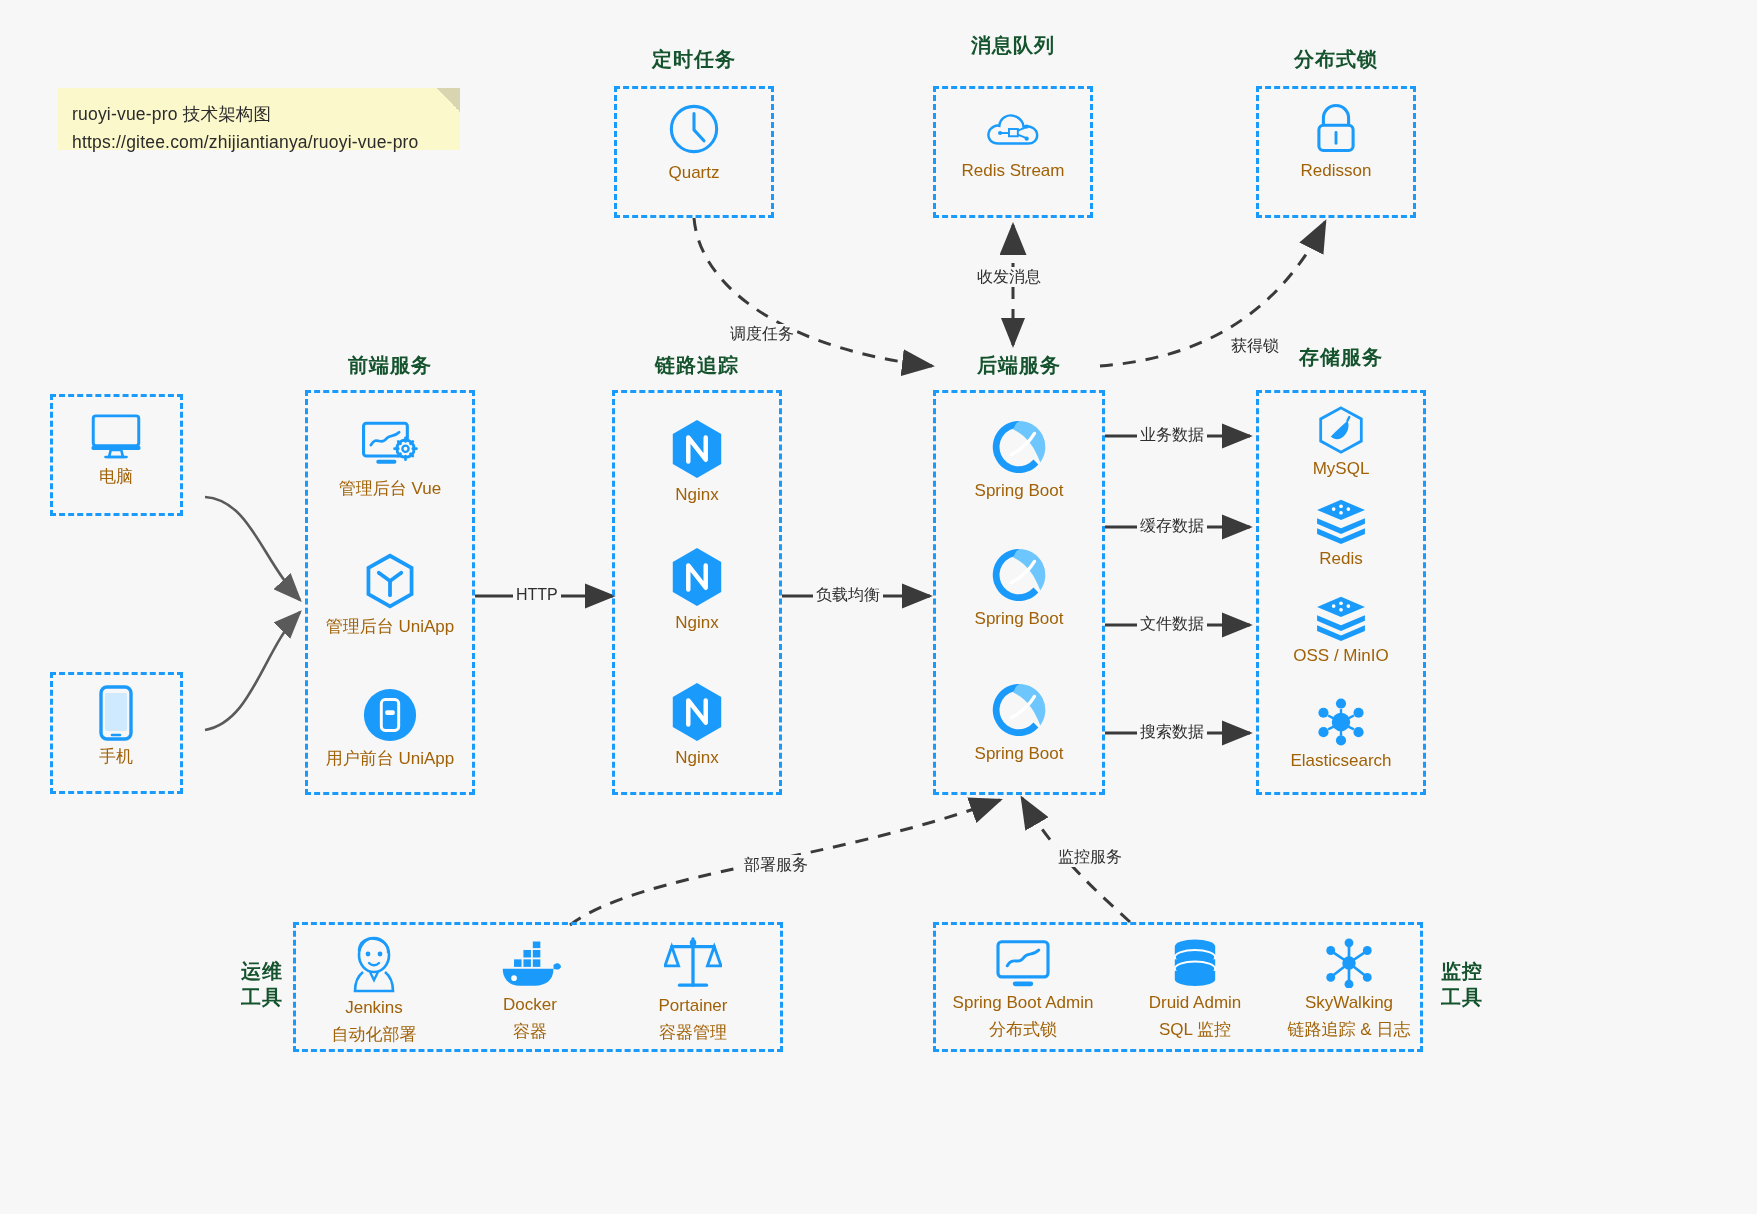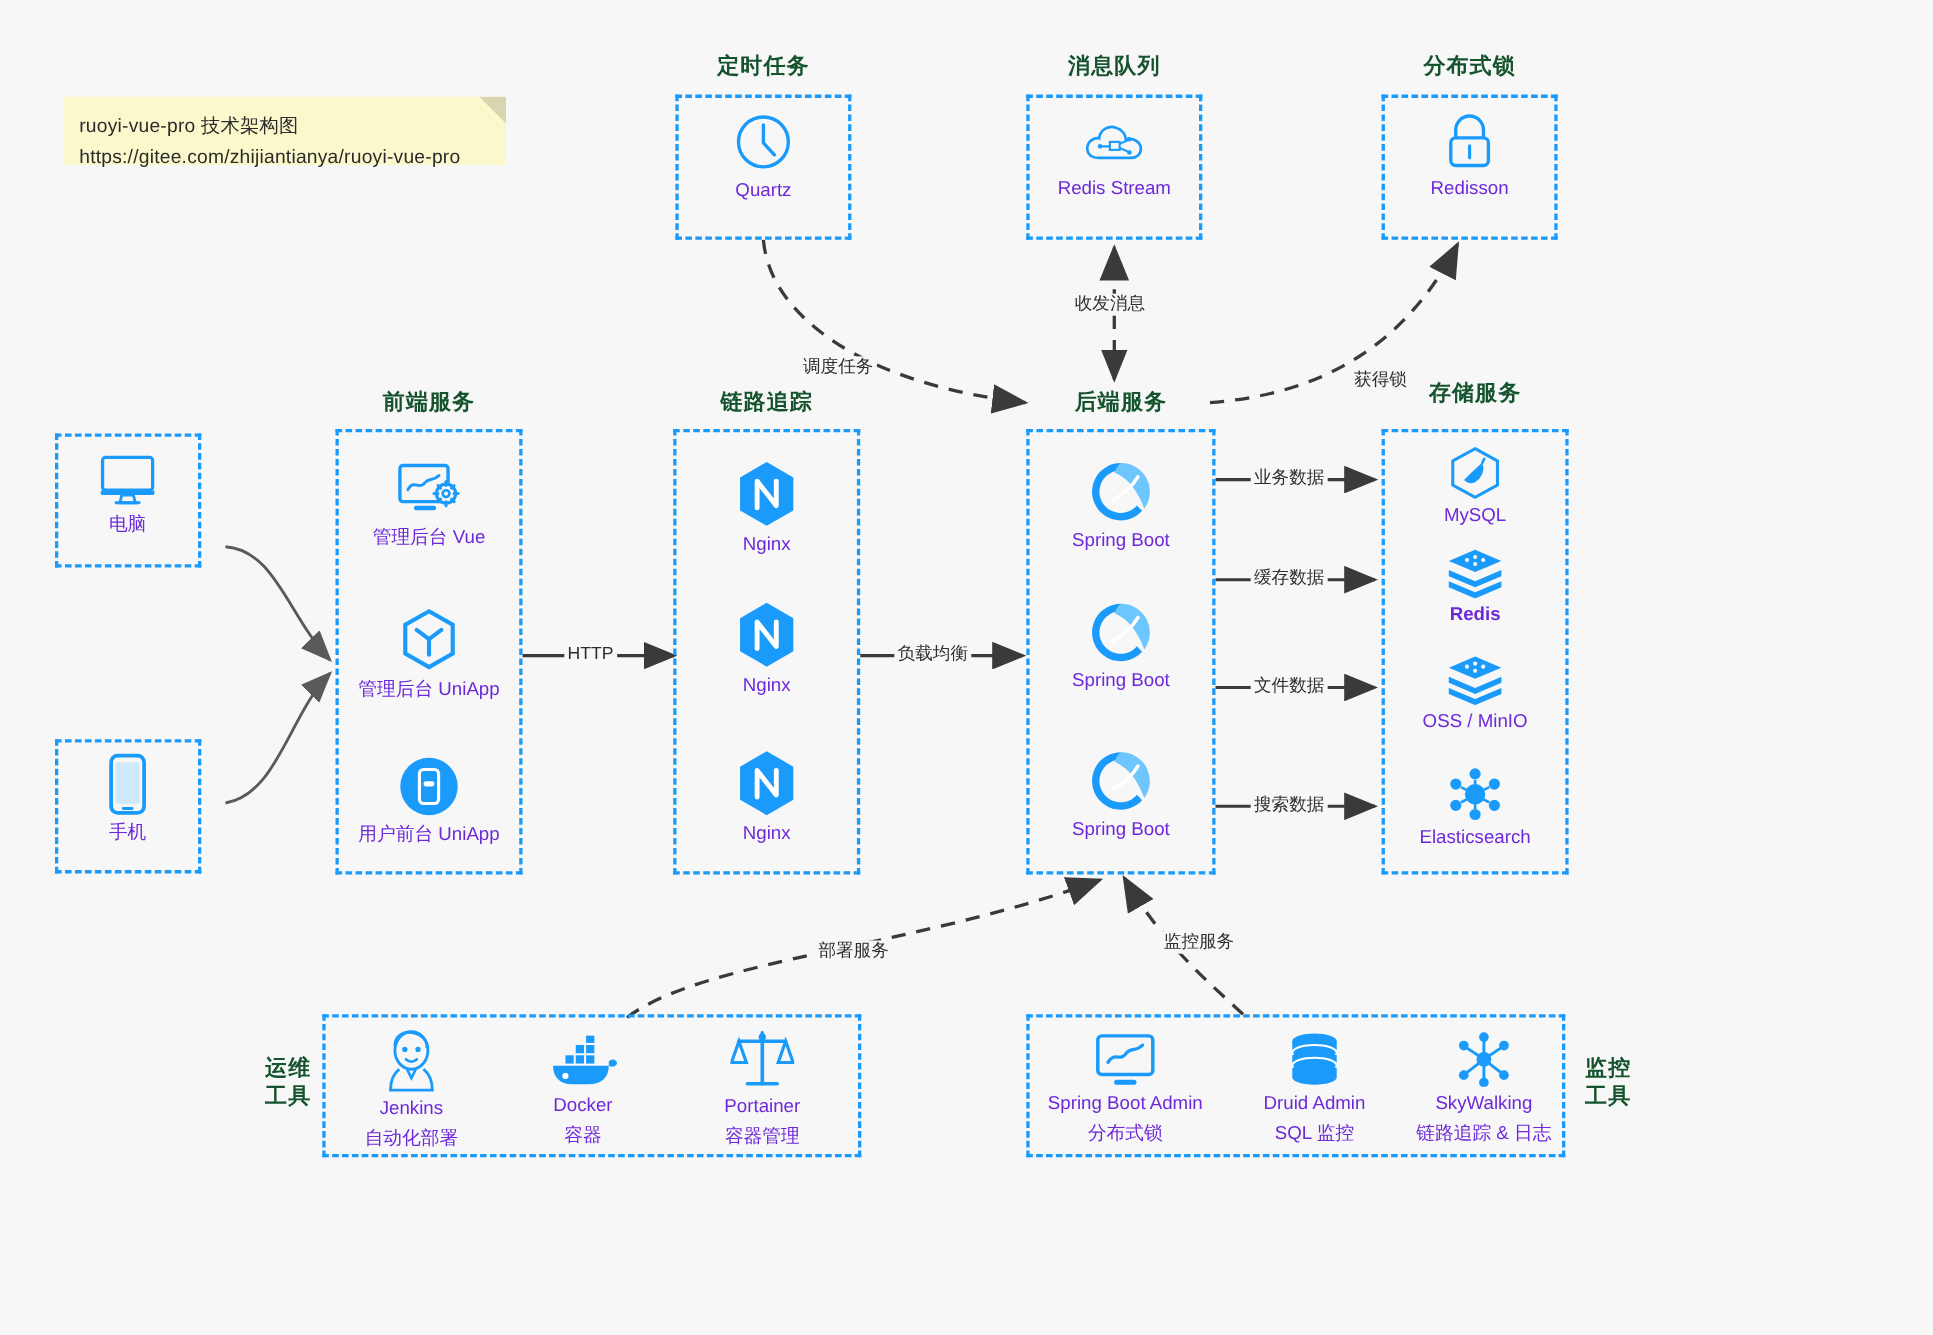--- a/index.html
+++ b/index.html
@@ -34,21 +34,21 @@
   
   .box{
     position:absolute;box-sizing:border-box;
     border:3px dashed #1a9bfc;
     background:transparent;
   }
 
   
   .node{position:absolute;text-align:center;width:160px;}
   .node .cap{
-    font-size:17px;color:#6d28d9;margin-top:4px;white-space:nowrap;
+    font-size:17px;color:#a16207;margin-top:4px;white-space:nowrap;
     line-height:22px;
   }
   .node .cap.two{line-height:23px;}
   .icon{display:block;margin:0 auto;}
 
   
   .elabel{
     position:absolute;font-size:16px;color:#2e2e2e;
     background:#f7f7f7;padding:0 3px;white-space:nowrap;
     line-height:20px;
@@ -120,21 +120,21 @@
   <div class="gtitle" style="left:614px;top:46px;width:160px;">定时任务</div>
   <div class="box" style="left:614px;top:86px;width:160px;height:132px;"></div>
   <div class="node" style="left:614px;top:100px;">
     <svg class="icon" width="58" height="58" viewBox="0 0 64 64">
       <circle cx="32" cy="32" r="25" fill="none" stroke="#1a9bfc" stroke-width="3.4"></circle>
       <path d="M32 15 L32 33 L43 45" fill="none" stroke="#1a9bfc" stroke-width="3.4" stroke-linecap="round" stroke-linejoin="round"></path>
     </svg>
     <div class="cap">Quartz</div>
   </div>
 
-  <div class="gtitle" style="left:933px;top:46px;width:160px;">消息队列</div>
+  <div class="gtitle" style="left:933px;top:32px;width:160px;">消息队列</div>
   <div class="box" style="left:933px;top:86px;width:160px;height:132px;"></div>
   <div class="node" style="left:933px;top:102px;">
     <svg class="icon" width="58" height="54" viewBox="0 0 72 60">
       <path d="M18 48 C8 48 4 41 6 34 C8 27 16 25 19 26 C20 16 30 11 38 14 C45 16 49 22 49 27 C58 25 66 30 66 38 C66 44 61 48 55 48 Z" fill="none" stroke="#1a9bfc" stroke-width="3"></path>
       <g stroke="#1a9bfc" stroke-width="2.4" fill="none">
         <rect x="31" y="30" width="11" height="9"></rect>
         <line x1="42" y1="32" x2="52" y2="28"></line>
         <line x1="42" y1="37" x2="52" y2="41"></line>
         <line x1="31" y1="35" x2="21" y2="35"></line>
       </g>
@@ -279,21 +279,21 @@
 
   <div class="node" style="left:1261px;top:406px;">
     <svg class="icon" width="48" height="48" viewBox="0 0 52 52">
       <path d="M26 2 L48 14 L48 38 L26 50 L4 38 L4 14 Z" fill="none" stroke="#1a9bfc" stroke-width="3"></path>
       <path d="M15 33 C20 28 26 22 33 16 C36 22 33 31 26 35 C22 37 18 36 15 33 Z" fill="#1a9bfc"></path>
       <path d="M33 16 L35 12" stroke="#1a9bfc" stroke-width="2.6" stroke-linecap="round"></path>
     </svg>
     <div class="cap">MySQL</div>
   </div>
 
-  <div class="node" style="left:1261px;top:498px;font-weight:bold;">
+  <div class="node" style="left:1261px;top:498px;">
     <svg class="icon" width="52" height="46" viewBox="0 0 56 50">
       <path d="M28 2 L54 13 L28 24 L2 13 Z" fill="#1a9bfc"></path>
       <path d="M2 22 L28 33 L54 22 L54 28 L28 39 L2 28 Z" fill="#1a9bfc"></path>
       <path d="M2 33 L28 44 L54 33 L54 39 L28 50 L2 39 Z" fill="#1a9bfc"></path>
       <g fill="#ffffff">
           <circle cx="20" cy="12" r="2"></circle>
           <circle cx="28" cy="9" r="2"></circle>
           <circle cx="36" cy="12" r="2"></circle>
           <circle cx="28" cy="16" r="2"></circle>
         </g>

